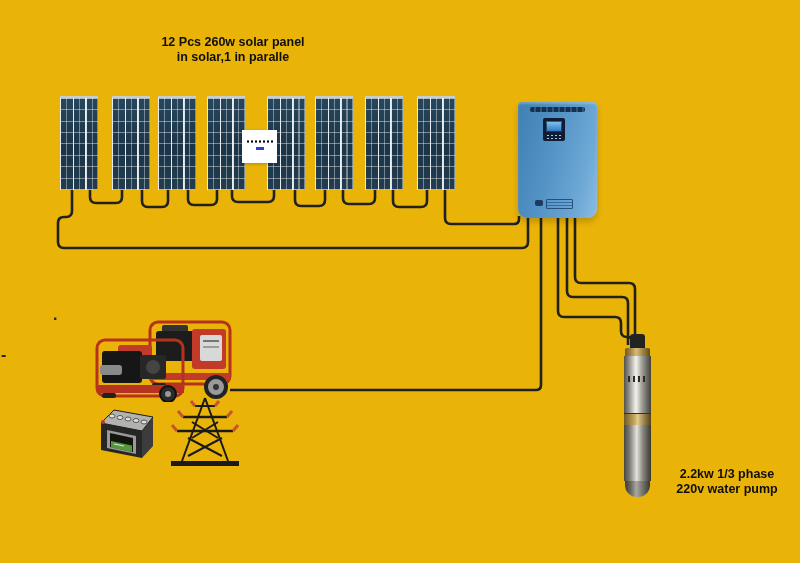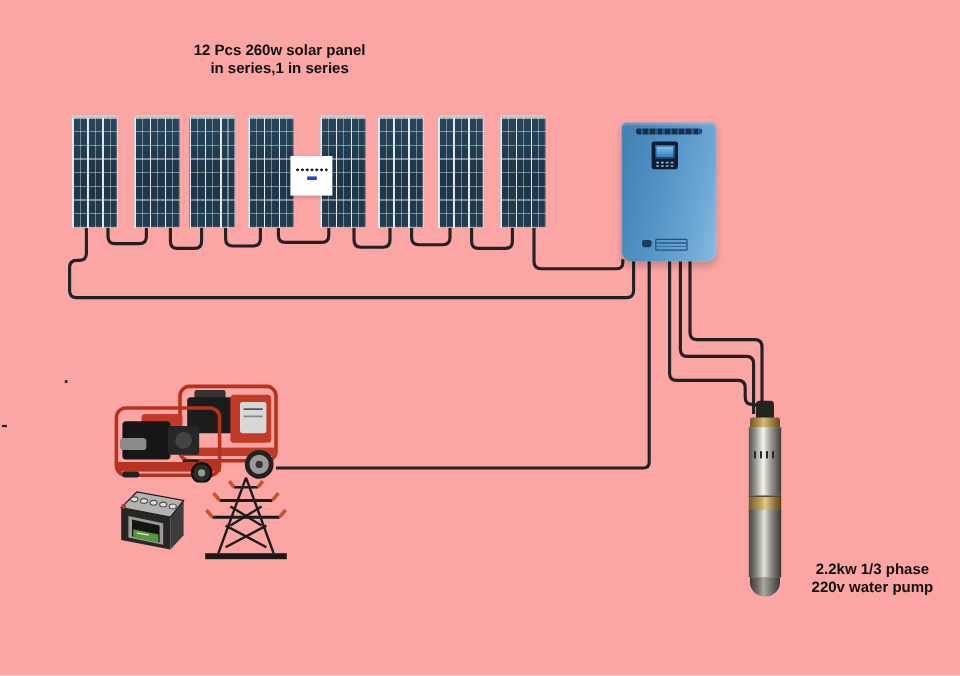--- a/index.html
+++ b/index.html
@@ -1,16 +1,16 @@
 <!DOCTYPE html>
 <html><head>
 <meta charset="utf-8">
 <style>
   html,body{margin:0;padding:0;background:#fff;}
-  .stage{position:relative;width:800px;height:563px;background:#fca5a5;overflow:hidden;
+  .stage{position:relative;width:800px;height:563px;background:#eab308;overflow:hidden;
          font-family:"Liberation Sans",sans-serif;text-decoration:underline;}
   .lbl{position:absolute;width:210px;text-align:center;
        font:700 12.5px/15px "Liberation Sans",sans-serif;color:#0f0f0f;}
   .stray{position:absolute;font:700 16px/10px "Liberation Sans",sans-serif;color:#222;}
 
   
   .panel{position:absolute;top:96px;width:38px;height:92px;z-index:2;
     border-top:2px solid #c9ced0;
     box-shadow:inset 0 0 0 1px rgba(225,235,240,.45);
     background:
@@ -77,21 +77,21 @@
 
   .genset,.battery,.tower{position:absolute;z-index:2;}
 </style>
 </head>
 <body>
 
 <div class="stage">
 
   <div class="lbl" style="left:128px;top:35px">
     <div>12 Pcs 260w solar panel</div>
-    <div>in series,1 in series</div>
+    <div>in solar,1 in paralle</div>
   </div>
   <div class="lbl" style="left:622px;top:467px">
     <div>2.2kw 1/3 phase</div>
     <div>220v water pump</div>
   </div>
   <span class="stray" style="left:53px;top:310px">.</span>
   <span class="stray" style="left:1px;top:350px">-</span>
 
   <svg class="wires" width="800" height="563">
 

